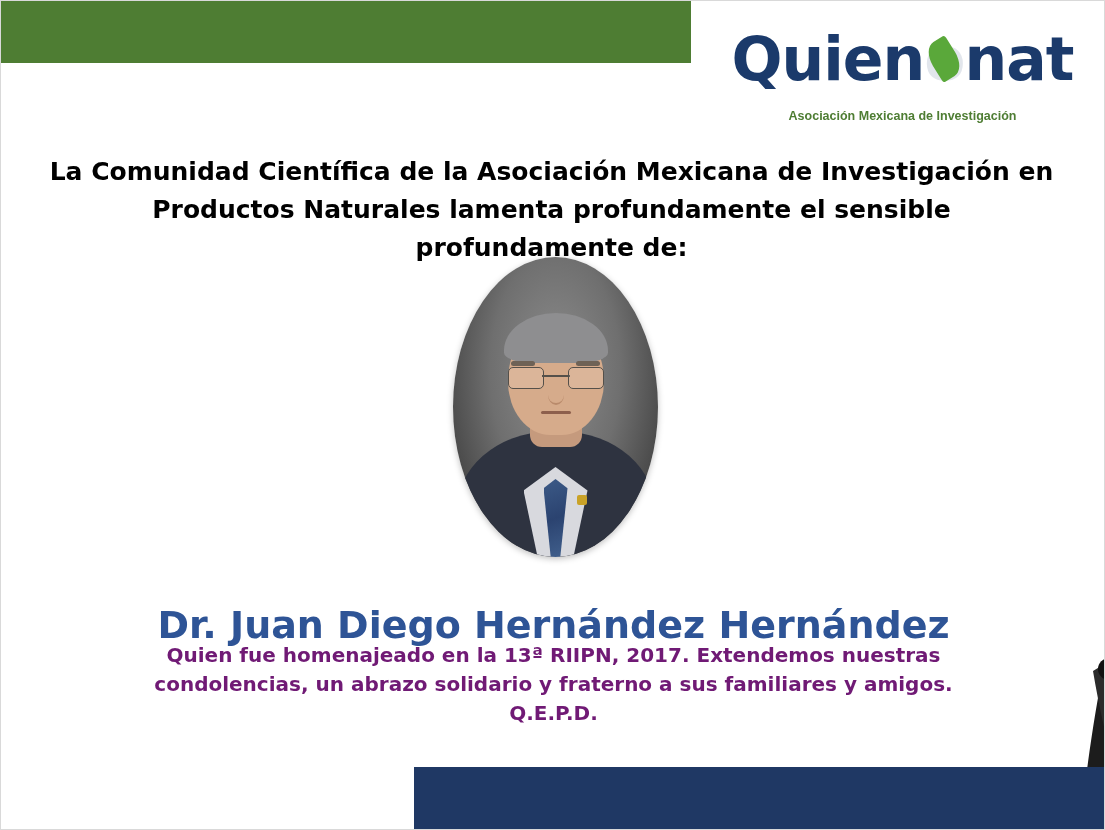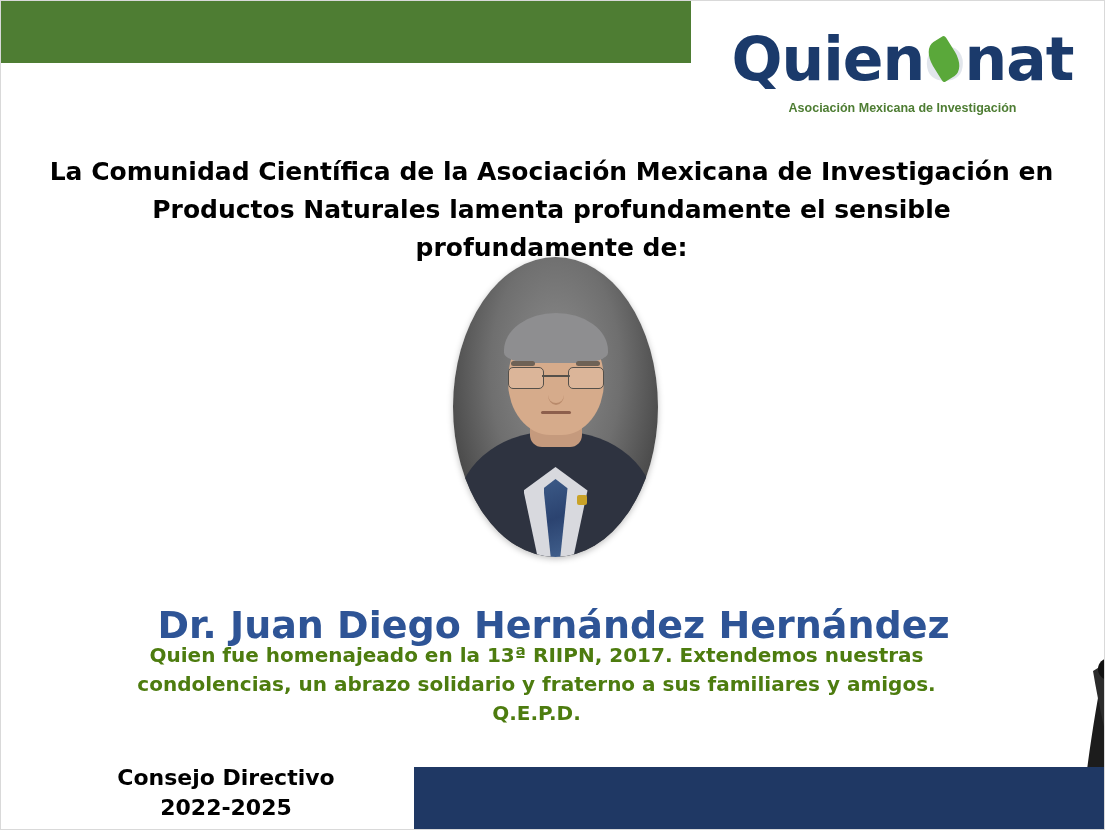--- a/index.html
+++ b/index.html
@@ -54,21 +54,21 @@
     position: absolute;
     left: 50%;
     top: 50%;
     transform: translate(-50%, -50%) rotate(-32deg);
     width: 26px;
     height: 40px;
     background: #5aa83a;
     border-radius: 50% 8% 50% 8%;
   }
   .logo-sub {
-    margin-top: 12px;
+    margin-top: 20px;
     font-family: "Liberation Sans", sans-serif;
     font-size: 12.5px;
     font-weight: bold;
     line-height: 15px;
     color: #4e7d33;
   }
 
   
   .headline {
     position: absolute;
@@ -252,29 +252,29 @@
     font-weight: bold;
     font-size: 38px;
     line-height: 48px;
     color: #2e5496;
     margin-top: 44px;
   }
 
   
   .body-text {
     position: absolute;
-    left: 73px;
+    left: 90px;
     top: 640px;
     width: 925px;
     text-align: center;
     font-family: "DejaVu Sans", sans-serif;
     font-weight: bold;
     font-size: 20px;
     line-height: 29px;
-    color: #4d7c0f;
+    color: #701a75;
   }
 
   
   .footer-signature {
     position: absolute;
     left: 60px;
     bottom: 6px;
     width: 330px;
     text-align: center;
     font-family: "DejaVu Sans", sans-serif;
@@ -343,20 +343,16 @@
   </div>
 
   <div class="name-line">Dr. Juan Diego Hernández Hernández</div>
 
   <div class="body-text">
     <div>Quien fue homenajeado en la 13ª RIIPN, 2017. Extendemos nuestras</div>
     <div>condolencias, un abrazo solidario y fraterno a sus familiares y amigos.</div>
     <div>Q.E.P.D.</div>
   </div>
 
-  <div class="footer-signature">
-    <div>Consejo Directivo</div>
-    <div>2022-2025</div>
-  </div>
 
   <div class="footer-navy-bar"></div>
 
 </div>
 
 </body></html>

